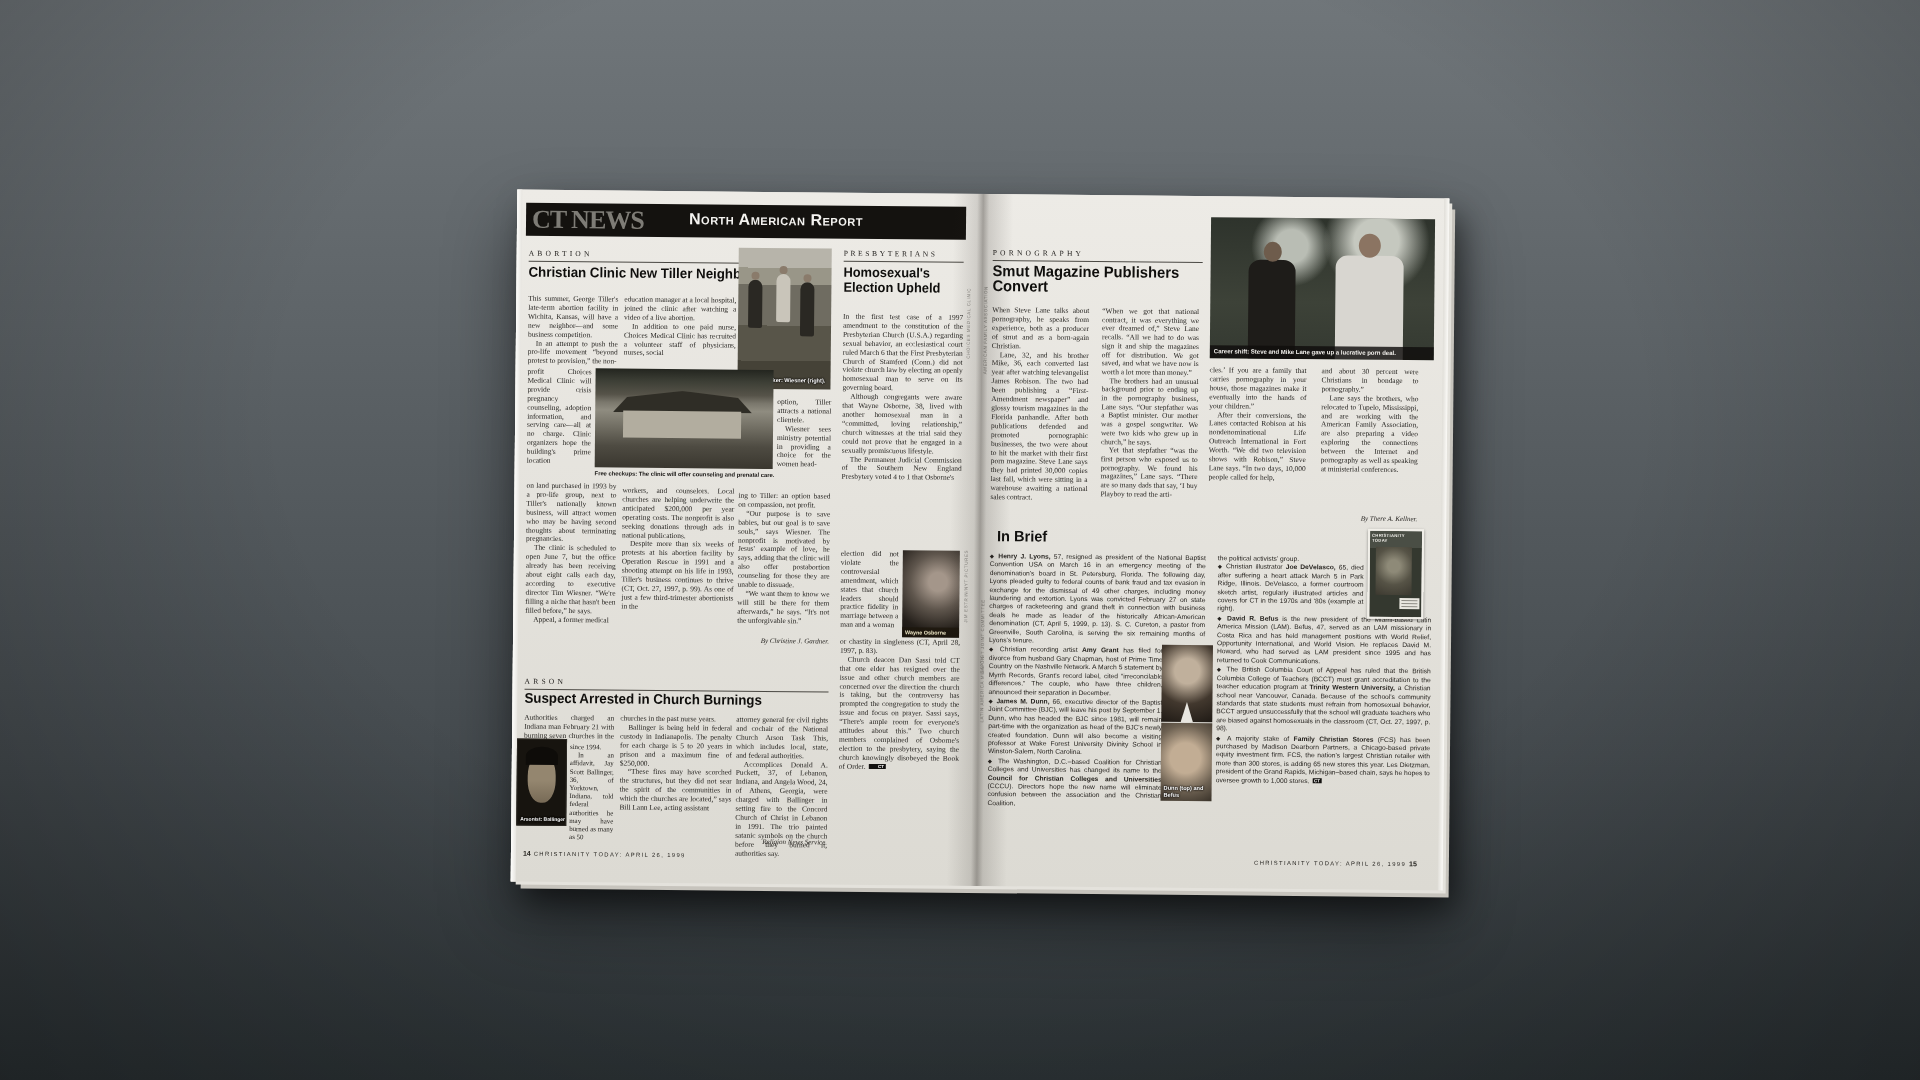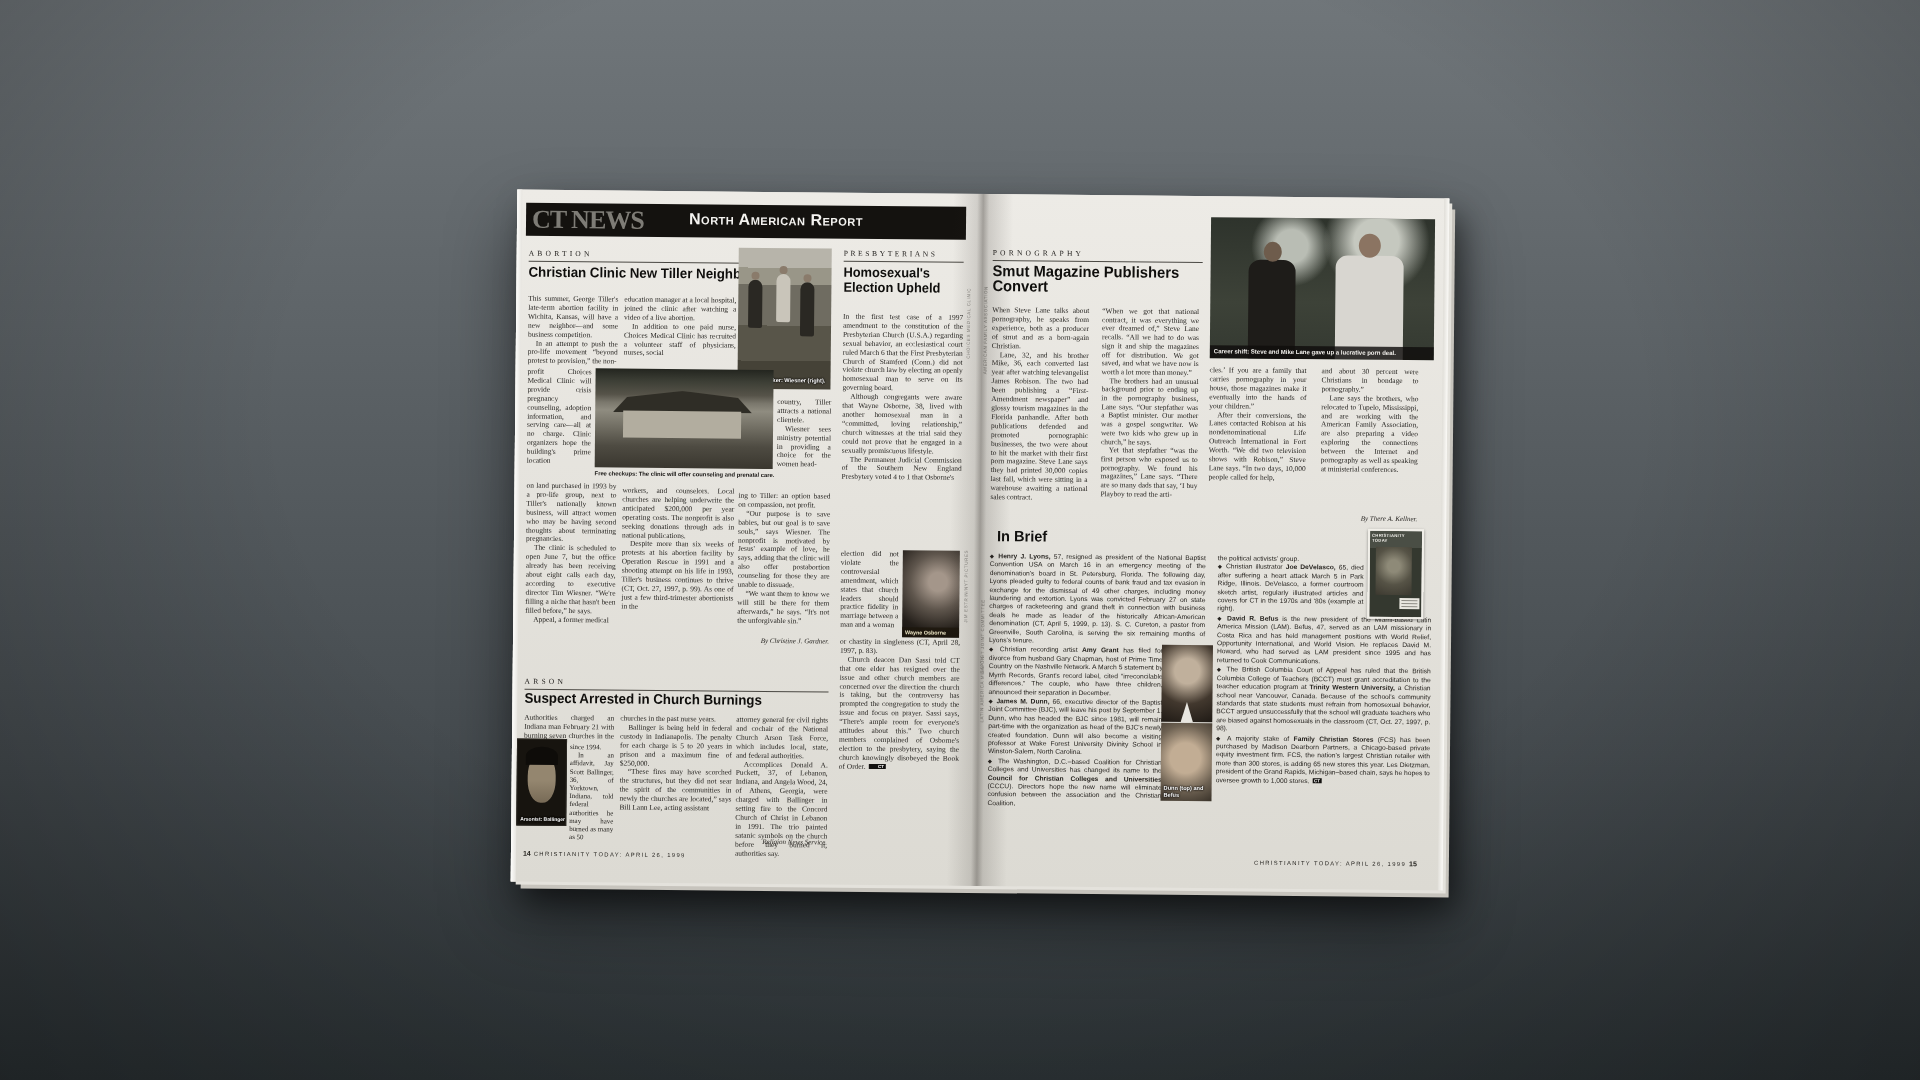--- a/index.html
+++ b/index.html
@@ -150,21 +150,21 @@
       <div class="ovl" style="bottom:6px;">Groundbreaker: Wiesner (right).</div>
     </div>
 
     <div class="photo ph-house">
       <div class="house-roof"></div>
       <div class="house-wall"></div>
     </div>
     <div class="abs capline" style="left:80px;top:280px;width:180px;">Free checkups: The clinic will offer counseling and prenatal care.</div>
 
     <div class="abs bt" style="left:262px;top:206px;width:54px;min-height:92px;">
-        <p>country, Tiller attracts a national clientele.</p>
+        <p>option, Tiller attracts a national clientele.</p>
         <p>Wiesner sees ministry potential in providing a choice for the women head-</p>
       </div>
     <div class="abs bt" style="left:224px;top:300px;width:92px;">
         <p>ing to Tiller: an option based on compassion, not profit.</p>
         <p>“Our purpose is to save babies, but our goal is to save souls,” says Wiesner. The nonprofit is motivated by Jesus' example of love, he says, adding that the clinic will also offer postabortion counseling for those they are unable to dissuade.</p>
         <p>“We want them to know we will still be there for them afterwards,” he says. “It's not the unforgivable sin.”</p>
       </div>
     <div class="abs byline" style="left:224px;top:444px;width:92px;">By Christine J. Gardner.</div>
 
     <div class="abs kicker" style="left:327px;top:56px;width:120px;letter-spacing:2.6px;">PRESBYTERIANS</div>
@@ -197,24 +197,24 @@
         <p>In an affidavit, Jay Scott Ballinger, 36, of Yorktown, Indiana, told federal authorities he may have burned as many as 50</p>
       </div>
     <div class="photo ph-mug">
       <div class="mug-face"></div>
       <div class="mug-hair"></div>
       <div class="ovl" style="font-size:5px;">Arsonist: Ballinger</div>
     </div>
     <div class="abs bt" style="left:108px;top:524px;width:112px;height:132px;overflow:hidden;">
         <p>churches in the past nurse years.</p>
         <p>Ballinger is being held in federal custody in Indianapolis. The penalty for each charge is 5 to 20 years in prison and a maximum fine of $250,000.</p>
-        <p>“These fires may have scorched the structures, but they did not sear the spirit of the communities in newly the churches are located,” says Bill Lann Lee, acting assistant</p>
+        <p>“These fires may have scorched the structures, but they did not sear the spirit of the communities in which the churches are located,” says Bill Lann Lee, acting assistant</p>
       </div>
     <div class="abs bt" style="left:224px;top:524px;width:92px;">
-        <p>attorney general for civil rights and cochair of the National Church Arson Task Force, which includes local, state, and federal authorities.</p>
+        <p>attorney general for civil rights and cochair of the National Church Arson Task This, which includes local, state, and federal authorities.</p>
         <p>Accomplices Donald A. Puckett, 37, of Lebanon, Indiana, and Angela Wood, 24, of Athens, Georgia, were charged with Ballinger in setting fire to the Concord Church of Christ in Lebanon in 1991. The trio painted satanic symbols on the church before they burned it, authorities say.</p>
       </div>
     <div class="abs byline" style="left:224px;top:645px;width:92px;">Religion News Service.</div>
 
     <div class="abs footer" style="left:12px;top:660px;">
       <span class="pn">14</span>
       <span>CHRISTIANITY TODAY: APRIL 26, 1999</span>
     </div>
 
     <div class="vcred" style="left:450px;top:94px;">CHOICES MEDICAL CLINIC</div>

